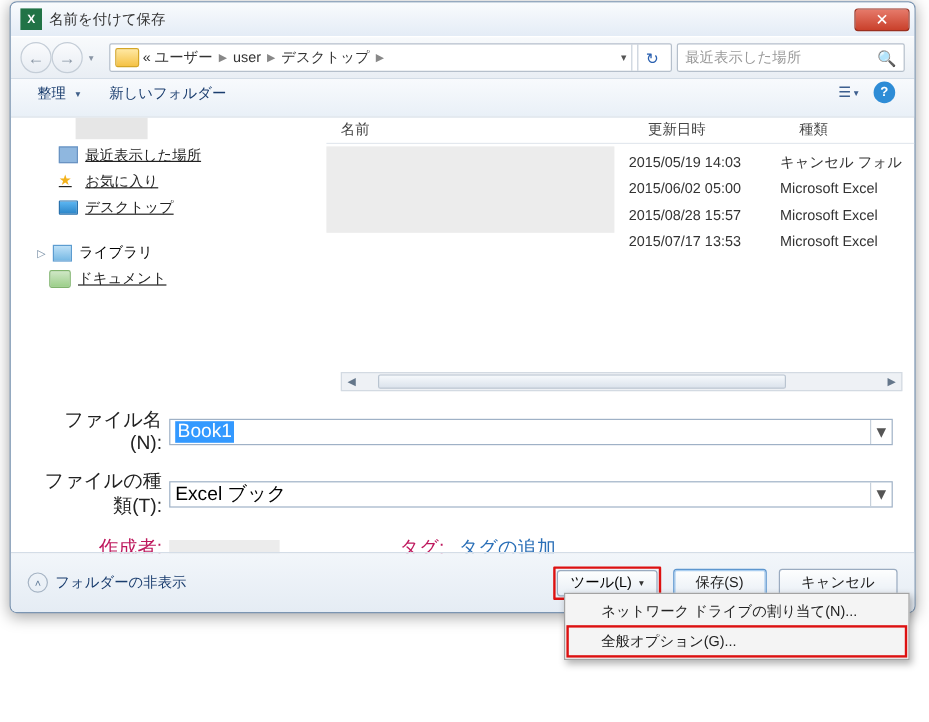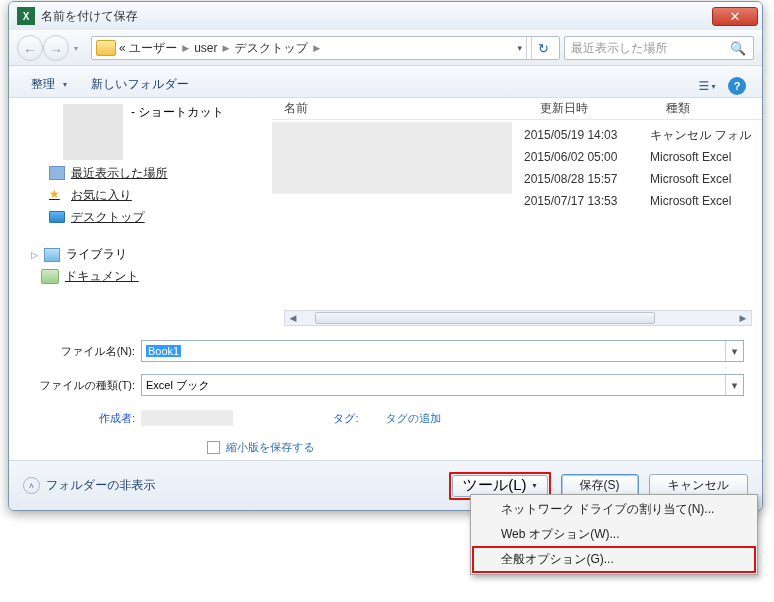--- a/index.html
+++ b/index.html
@@ -37,21 +37,21 @@
 .addr-end { margin-left:auto; display:flex; align-items:center; gap:2px; }
 .addr-split { width:1px; height:22px; background:#c9d2db; margin:0 2px; }
 .refresh-btn { width:24px; height:22px; display:flex; align-items:center; justify-content:center;
   border-left:1px solid #c6cfda; color:#2a60b0; font-size:13px; }
 
 .search-box { width:190px; height:24px; border:1px solid #b5bfcb; background:#fff;
   border-radius:2px; display:flex; align-items:center; padding:0 6px; gap:6px; font-size:12px; color:#999; }
 .search-icon { color:#5f7fae; margin-left:auto; font-size:13px; }
 
 .toolbar { height: 32px; background: linear-gradient(#f8fafd,#e9f0f7);
-  border-bottom:1px solid #d6dee7; display:flex; align-items:flex-end; padding:0 12px; gap:4px;
+  border-bottom:1px solid #d6dee7; display:flex; align-items:flex-start; padding:0 12px; gap:4px;
   font-size:12px; color:#1a3d6e; }
 .tb-btn { padding:4px 10px; display:flex; align-items:center; gap:4px; }
 .tb-drop::after { content:"▾"; font-size:8px; color:#40608a; margin-left:4px; }
 .tb-spacer { flex:1; }
 .tb-icon { width:26px; height:22px; display:flex; align-items:center; justify-content:center; color:#3d5f8f; }
 .help-icon { width:18px; height:18px; border-radius:50%; background:#2e8cd6; color:#fff;
   display:flex; align-items:center; justify-content:center; font-size:11px; font-weight:bold; }
 
 .body-split { display:flex; height: 232px; }
 .side-pane { width: 263px; overflow:hidden; padding:4px 0 0 0; font-size:12px; }
@@ -74,49 +74,49 @@
 .file-row { display:flex; align-items:center; height:22px; padding-left:12px; color:#333; }
 .name-blur { width:240px; height:72px; background:#ececec; margin-top:-2px; }
 .hscroll { position:absolute; left:12px; right:10px; bottom:4px; height:16px;
   background:#eef1f5; border:1px solid #d3dae2; }
 .hscroll .thumb { position:absolute; left:30px; top:1px; height:12px; width:340px;
   background:linear-gradient(#f6f9fc,#dbe3ec); border:1px solid #b9c4d0; border-radius:2px; }
 .hscroll .arrow { position:absolute; top:0; width:16px; height:14px; display:flex;
   align-items:center; justify-content:center; color:#64768a; font-size:9px; }
 .hscroll .arrow.l{left:0} .hscroll .arrow.r{right:0}
 
-.form-area { padding:10px 18px 6px 18px; font-size:11px; }
+.form-area { padding:10px 18px 6px 18px; font-size:16px; }
 .field-row { display:flex; align-items:center; margin-bottom:12px; }
 .field-label { width:114px; text-align:right; color:#222; padding-right:6px; }
 .combo { flex:1; height:22px; border:1px solid #9fb1c6; background:#fff; display:flex;
   align-items:center; padding:0 4px; position:relative; }
 .combo .dd { position:absolute; right:0; top:0; width:18px; height:100%;
   display:flex; align-items:center; justify-content:center; color:#555; border-left:1px solid #c6d0db; }
 .sel-text { color:#fff; background:#3399ff; padding:0 2px; }
 .meta-row { display:flex; align-items:center; padding:2px 0; }
-.meta-label { width:114px; text-align:right; color:#1d4ed8; padding-right:6px; }
+.meta-label { width:114px; text-align:right; color:#be185d; padding-right:6px; }
 .author-blur { width:92px; height:16px; background:#ececec; }
 .tag-link { color:#2a6fb7; margin-left:86px; }
 .thumb-row { margin:12px 0 0 180px; display:flex; align-items:center; gap:6px; color:#2a6fb7; }
 .chk { width:13px; height:13px; border:1px solid #8fa2b6; background:#fff; }
 
 .footer { position:absolute; left:0; right:0; bottom:0; height:50px;
   background:linear-gradient(#f2f6fa,#e5ecf4); border-top:1px solid #d4dde7;
   display:flex; align-items:center; padding:0 14px; gap:10px; font-size:12px; }
 .hide-folders { display:flex; align-items:center; gap:6px; color:#1a3d6e; }
 .circ { width:17px; height:17px; border:1px solid #a6b4c4; border-radius:50%;
   display:flex; align-items:center; justify-content:center; color:#5d7896; font-size:9px; }
 .footer-spacer { flex:1; }
 .btn { height:24px; padding:0 18px; border:1px solid #9aabc0; border-radius:3px;
   background:linear-gradient(#fdfefe,#e8eef5); display:flex; align-items:center; justify-content:center;
   color:#222; font-size:12px; }
 .btn.primary { border:1px solid #5d96cf; box-shadow:0 0 0 1px #a8cdf0 inset; }
 .tools-wrap { position:relative; border:2px solid #d11; padding:1px; border-radius:1px; }
 .tools-btn { height:22px; padding:0 10px; border:1px solid #9aabc0; border-radius:3px;
-  background:linear-gradient(#fdfefe,#e8eef5); display:flex; align-items:center; gap:6px; font-size:15px; }
+  background:linear-gradient(#fdfefe,#e8eef5); display:flex; align-items:center; gap:6px; font-size:12px; }
 .tools-btn::after { content:"▾"; font-size:8px; color:#333; }
 
 .dropdown-menu { position:absolute; top:494px; left:470px; width:288px;
   background:#f4f4f4; border:1px solid #a3a3a3; box-shadow:2px 3px 6px rgba(0,0,0,.3);
   font-size:12px; padding:2px; z-index:50; }
 .menu-item { padding:4px 14px 4px 28px; color:#222; }
 .menu-item.hl { outline:2px solid #d11; outline-offset:-1px; }
 
 </style>
 </head>
@@ -162,25 +162,20 @@
     <div class="tb-btn">新しいフォルダー</div>
     <div class="tb-spacer"></div>
     <div class="tb-icon">☰<span style="font-size:8px;margin-left:2px">▾</span></div>
     <div class="tb-icon">
         <span class="help-icon">?</span>
       </div>
   </div>
 
   <div class="body-split">
     <div class="side-pane">
-      <div class="side-row-with-thumb">
-        <span class="icon-box"></span>
-        <span class="side-folder-thumb"></span>
-        <span> - ショートカット</span>
-      </div>
       <div class="side-row-with-thumb" style="margin-top:-6px">
         <span class="icon-box"></span>
         <span class="side-folder-thumb" style="height:18px"></span>
       </div>
       <div class="side-item">
         <span class="places-icon"></span>
         <span>最近表示した場所</span>
       </div>
       <div class="side-item">
         <span class="fav-icon">★</span>
@@ -252,21 +247,21 @@
       <div class="combo">
         <span>Excel ブック</span>
         <span class="dd">▾</span>
       </div>
     </div>
     <div class="meta-row">
       <div class="meta-label">作成者:</div>
       <div class="author-blur"></div>
       <div style="width:100px"></div>
       <div class="meta-label" style="width:auto">タグ:</div>
-      <div class="tag-link" style="margin-left:21px">タグの追加</div>
+      <div class="tag-link" style="margin-left:6px">タグの追加</div>
     </div>
     <div class="thumb-row">
       <span class="chk"></span>
       <span>縮小版を保存する</span>
     </div>
   </div>
 
   <div class="footer">
     <div class="hide-folders">
       <span class="circ">˄</span>
@@ -279,15 +274,14 @@
       </div>
     </div>
     <div class="btn primary">保存(S)</div>
     <div class="btn">キャンセル</div>
   </div>
 
 </div>
 
 <div class="dropdown-menu">
   <div class="menu-item">ネットワーク ドライブの割り当て(N)...</div>
-  <div class="menu-item">Web オプション(W)...</div>
   <div class="menu-item hl">全般オプション(G)...</div>
 </div>
 
 </body></html>

